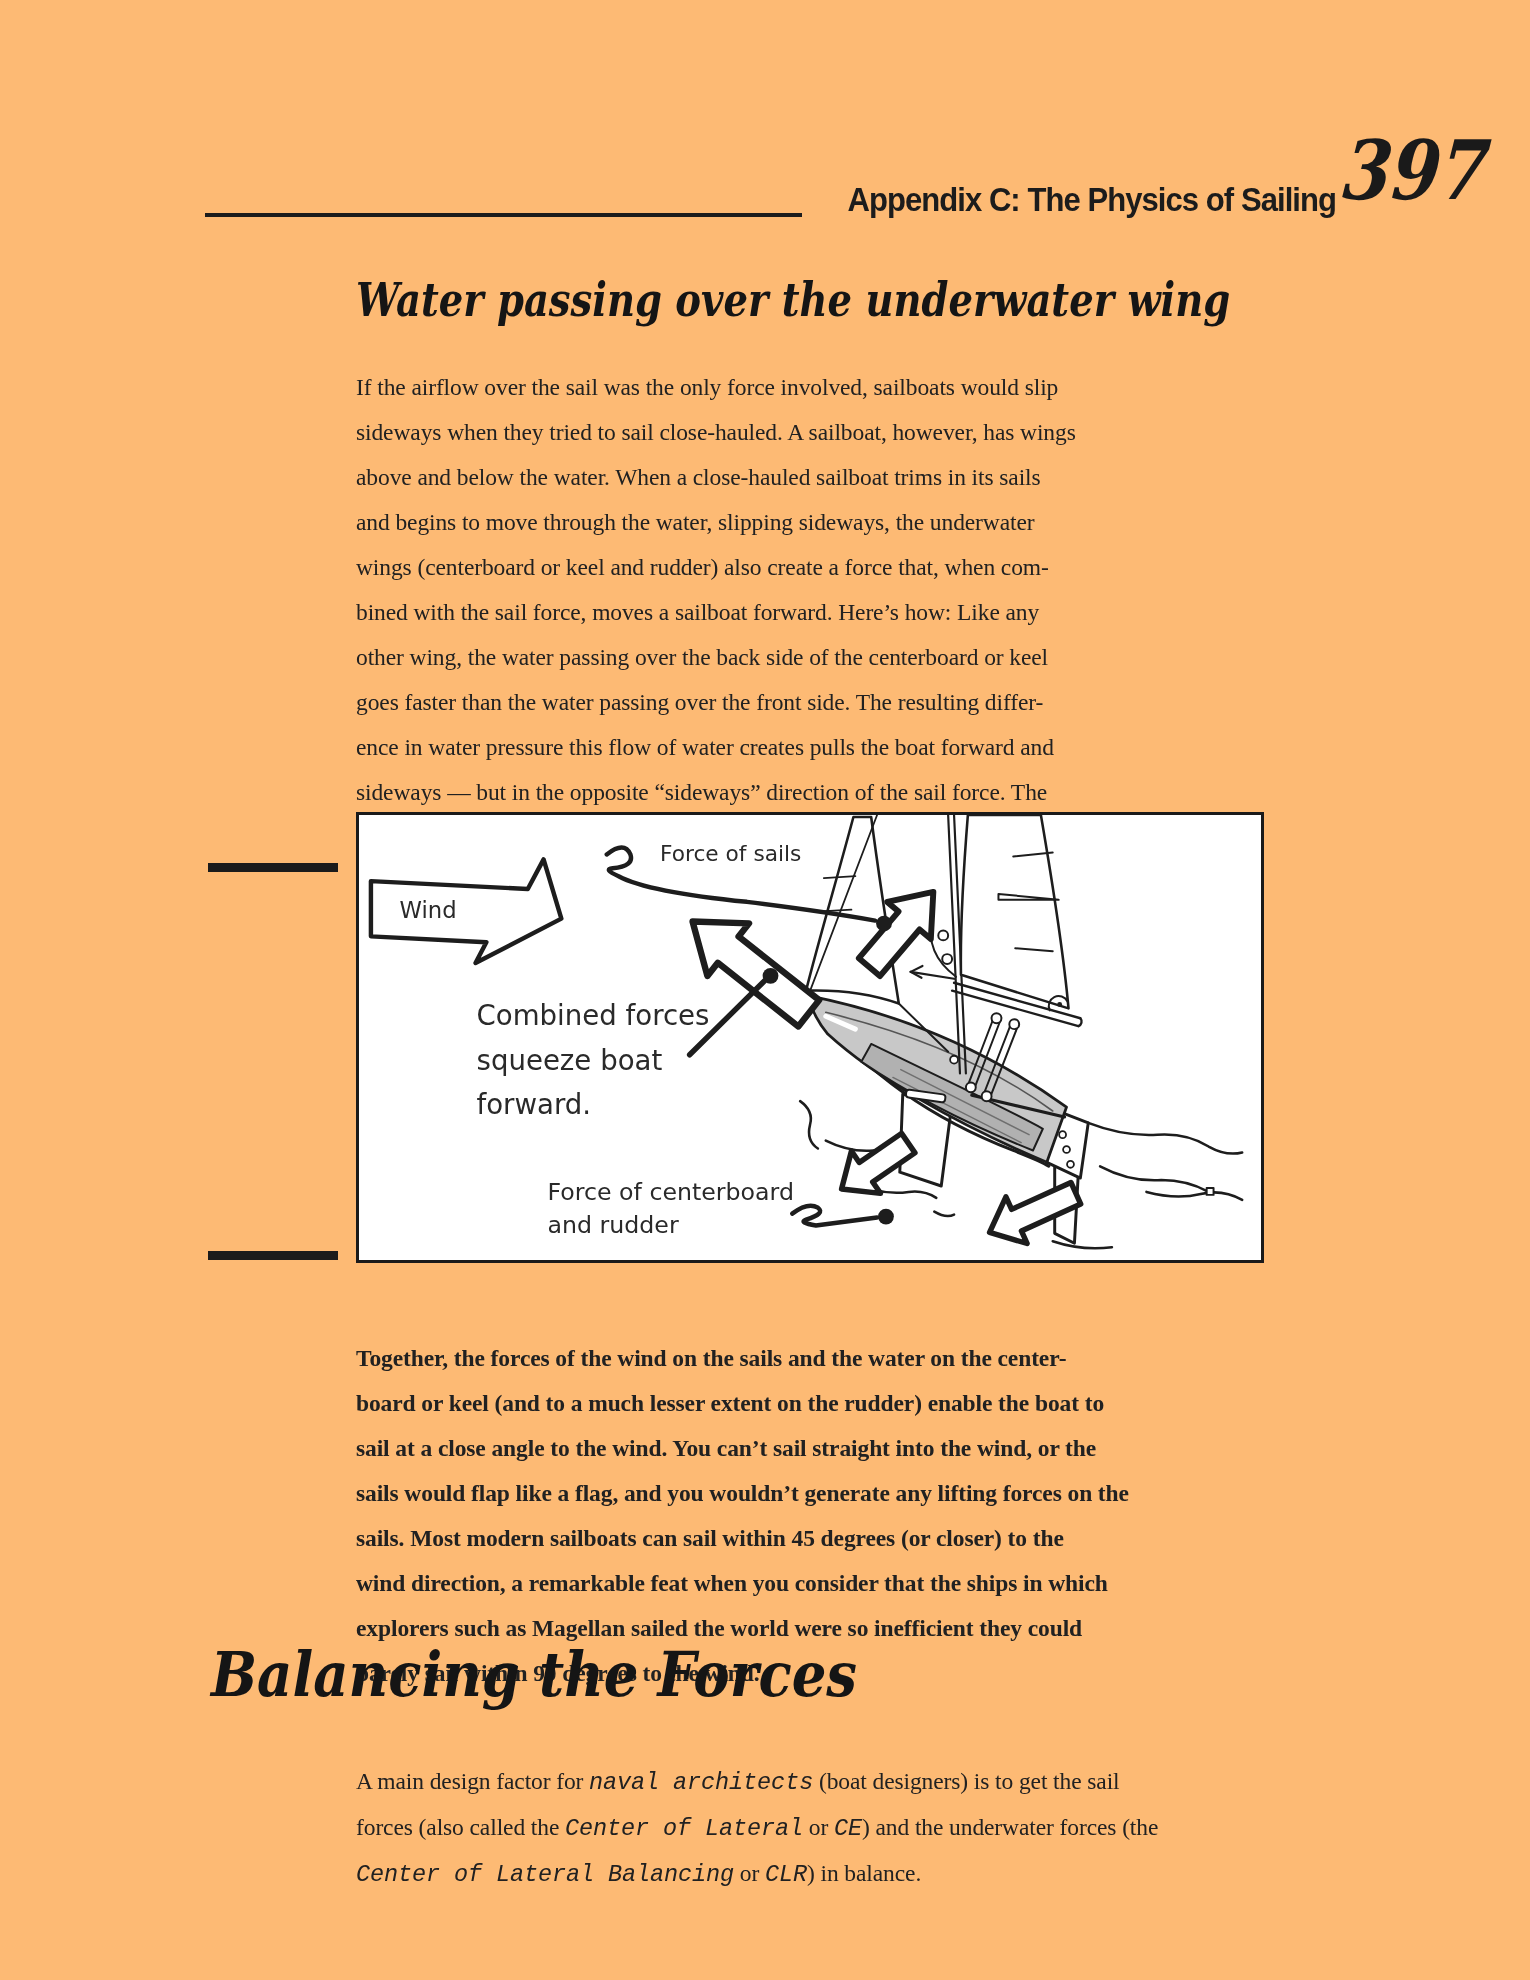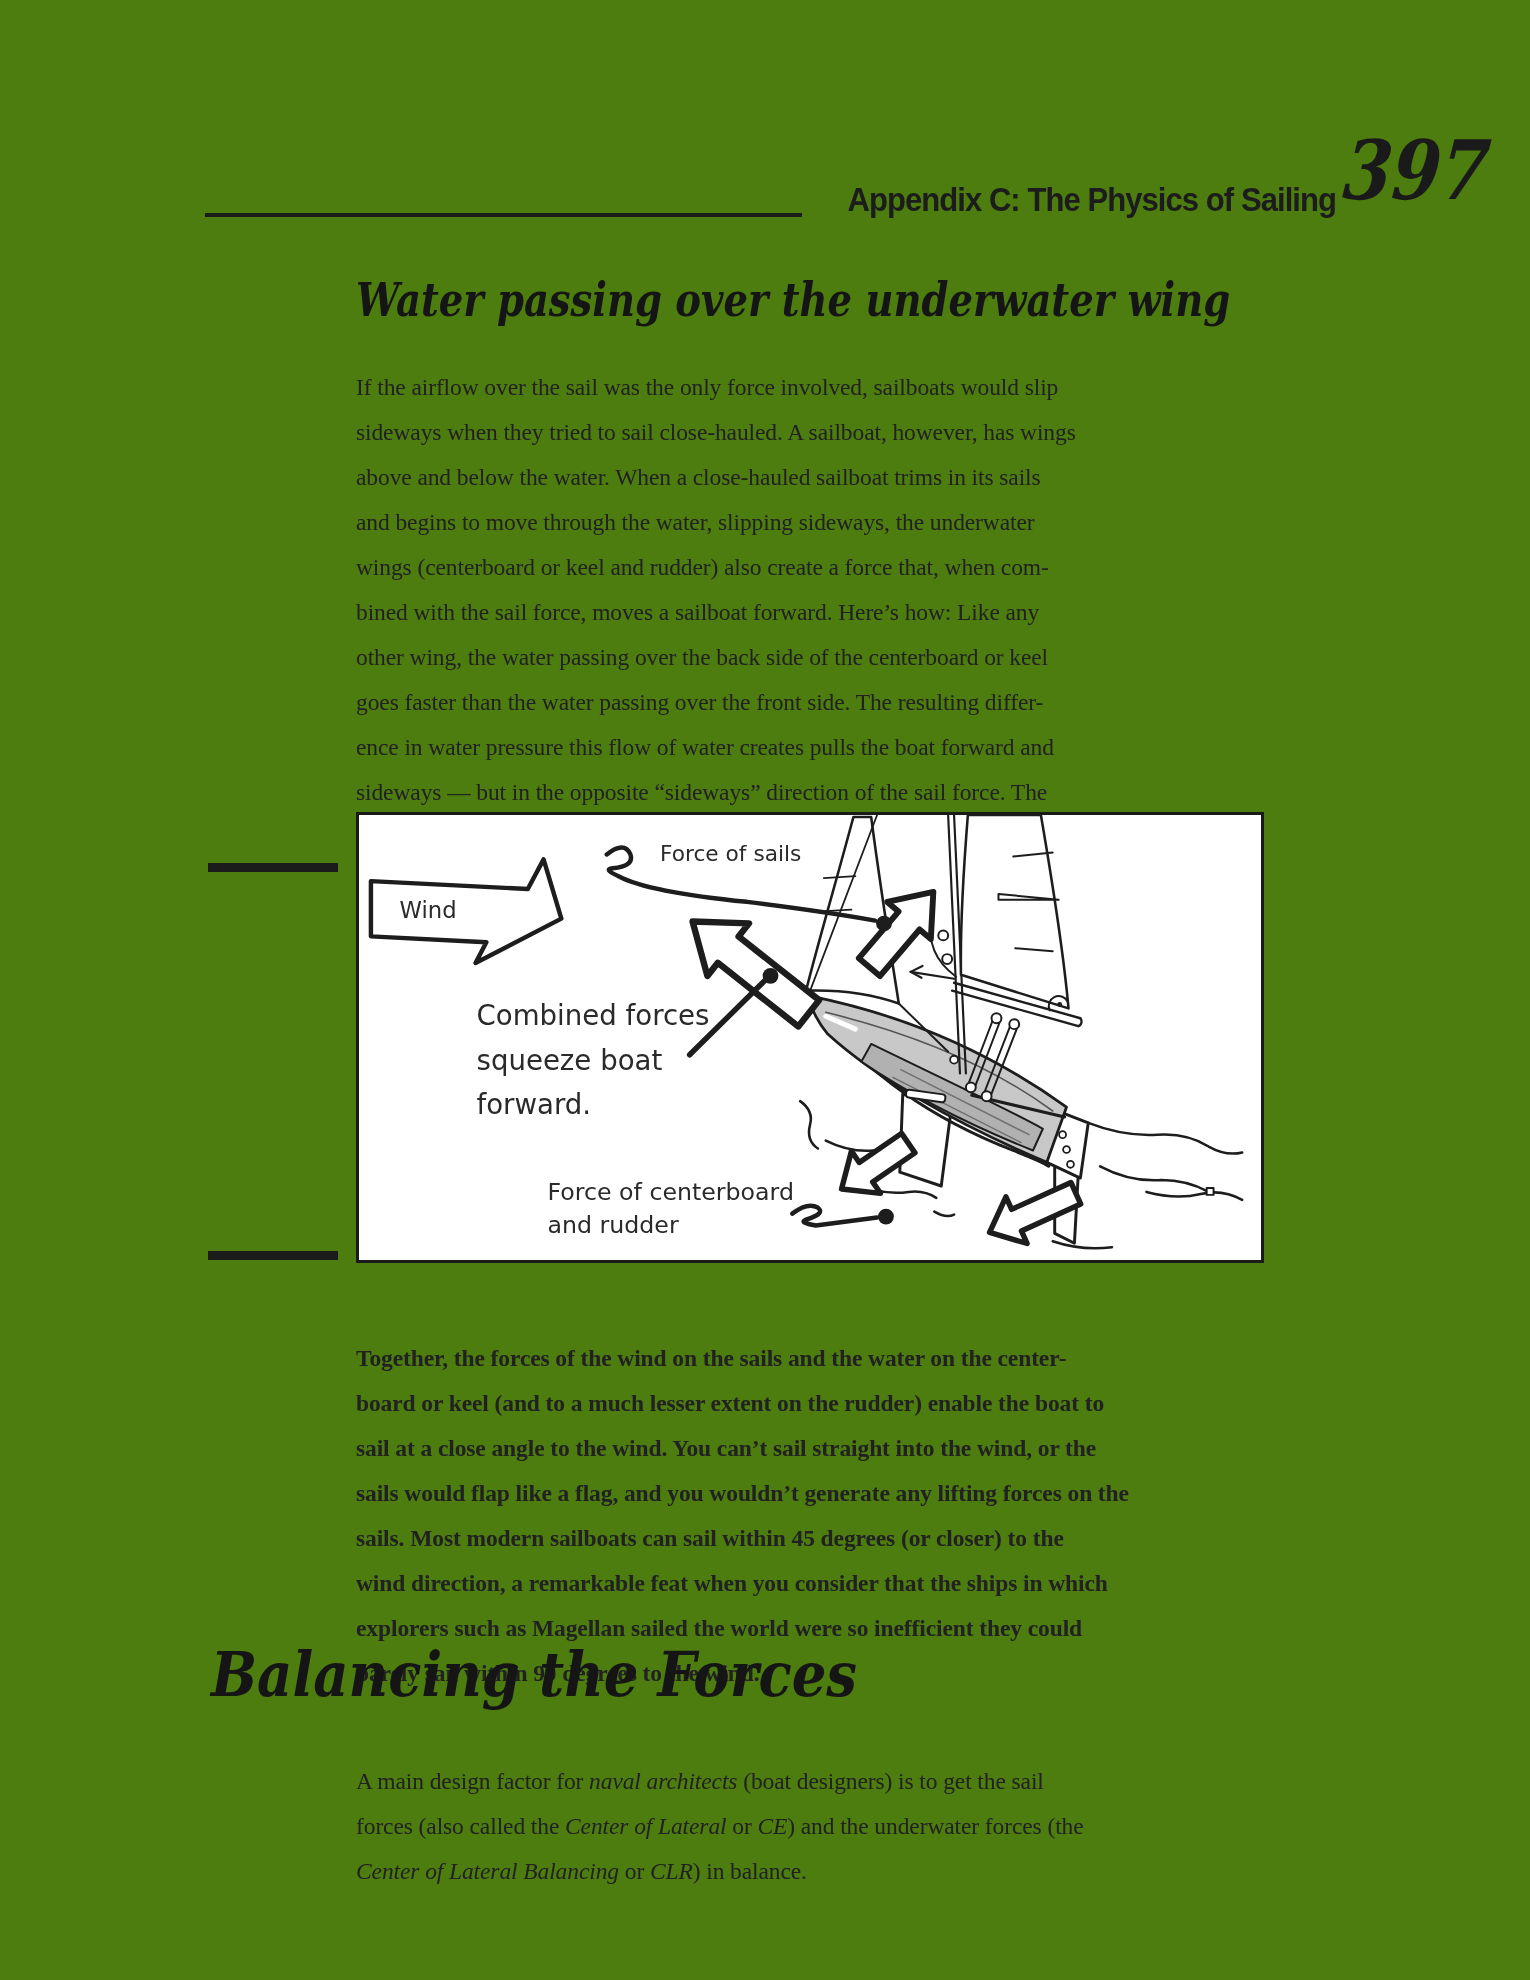--- a/index.html
+++ b/index.html
@@ -1,17 +1,17 @@
 <!DOCTYPE html>
 <html><head>
 <meta charset="utf-8">
 <style>
   html,body{margin:0;padding:0;background:#e8e8e8;}
   .page{
-    position:relative;width:1530px;height:1980px;background:#4d7c0f;
+    position:relative;width:1530px;height:1980px;background:#fdba74;
     margin:0 auto;overflow:hidden;color:#1f1f1f;
     font-family:"Liberation Serif",serif;
   }
   .abs{position:absolute;}
   .rh-rule{left:205px;top:213px;width:597px;height:4px;background:#1c1c1c;}
   .rh-title{
     left:740px;top:181px;width:596px;text-align:right;
     font-family:"Liberation Sans",sans-serif;font-weight:bold;font-size:33px;
     letter-spacing:-1px;transform:scaleX(.94);transform-origin:right bottom;
     color:#1c1c1c;white-space:nowrap;
@@ -43,21 +43,21 @@
   .cap-bar{left:208px;width:130px;height:9px;background:#1b1b1b;}
   .cap-bar-top{top:863px;}
   .cap-bar-bottom{top:1251px;}
   .caption{
     left:148px;top:884px;width:190px;text-align:right;
     font-family:"Liberation Sans",sans-serif;font-size:20px;line-height:29px;
     letter-spacing:-0.4px;color:#1b1b1b;
   }
   .caption .cap-label{font-weight:bold;}
   .caption .cap-rest{white-space:pre-line;}
-  i{font-style:italic;}
+  i{font-style:italic;font-family:Liberation Mono, monospace;}
 </style>
 </head>
 <body>
 
 <div class="page">
 
   <div class="abs rh-rule"></div>
   <div class="abs rh-title">Appendix C: The Physics of Sailing</div>
   <div class="abs page-num">397</div>
 

